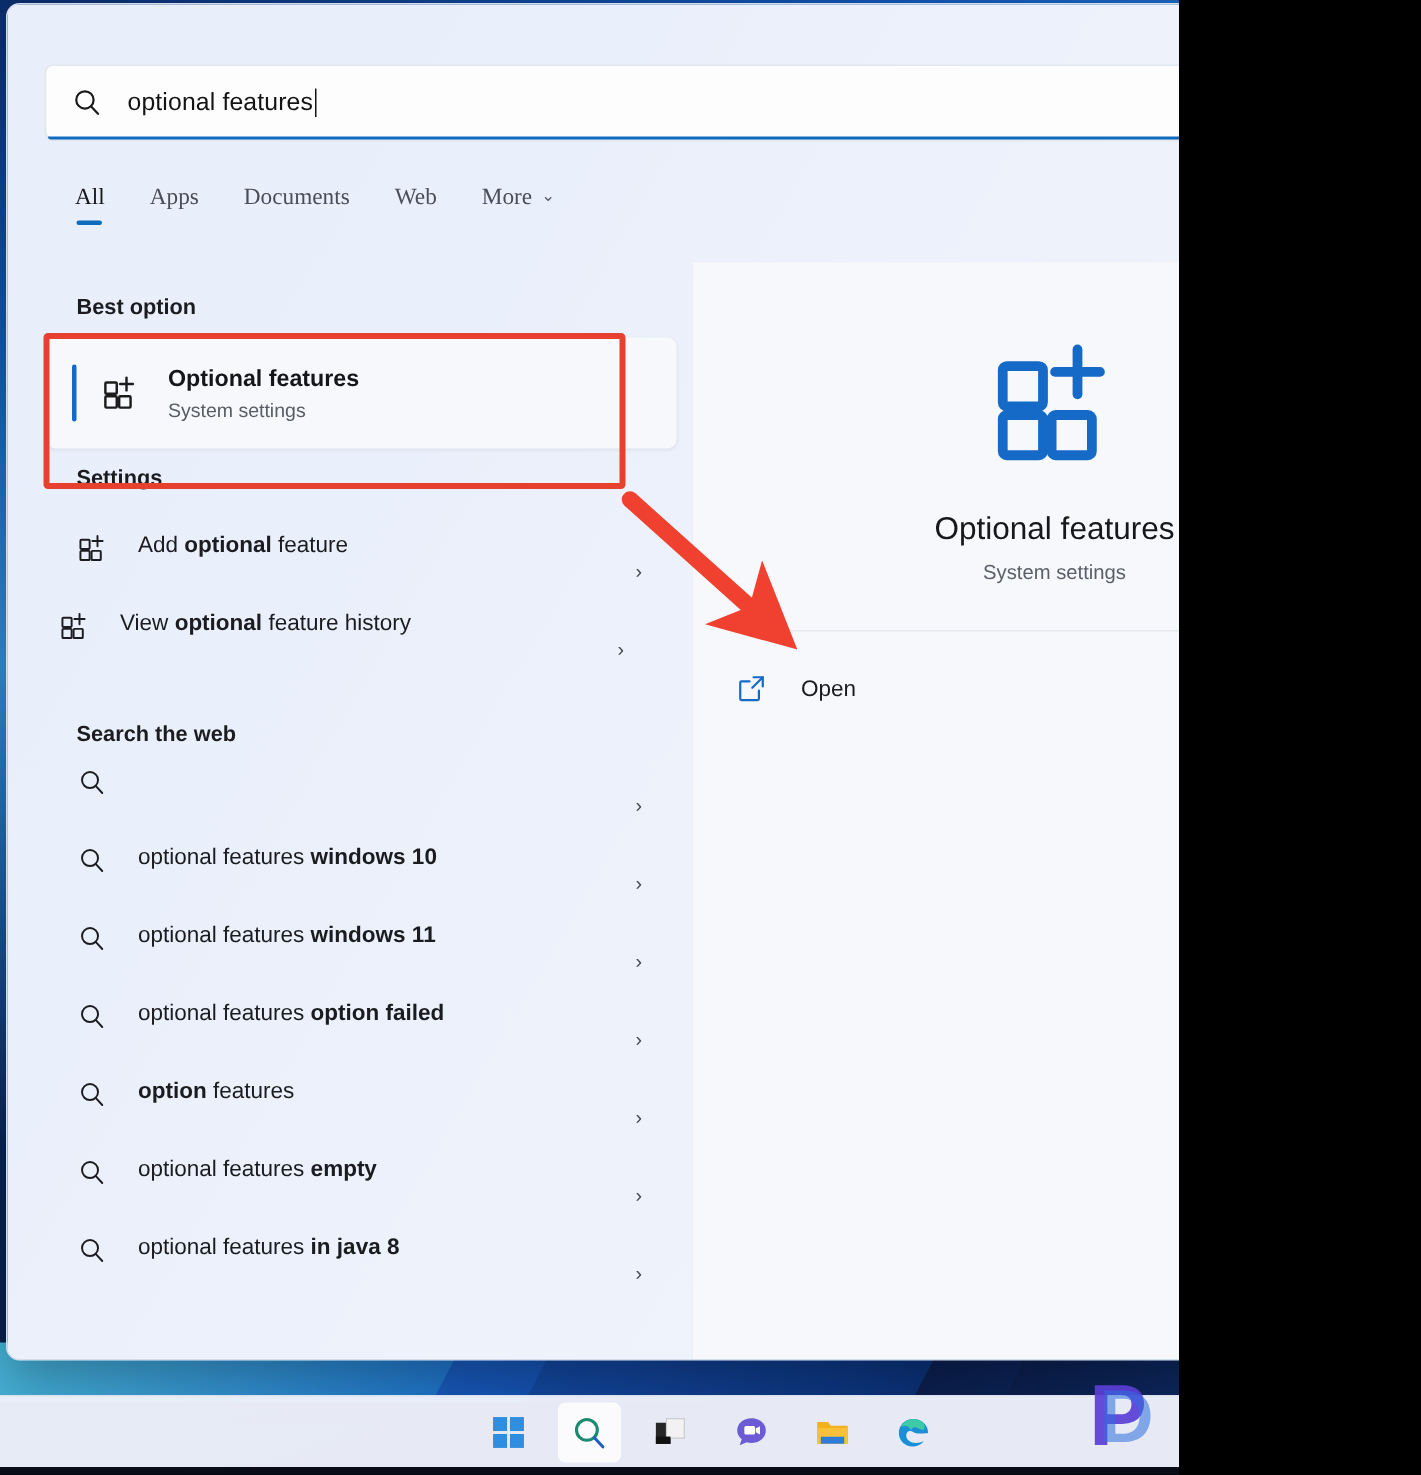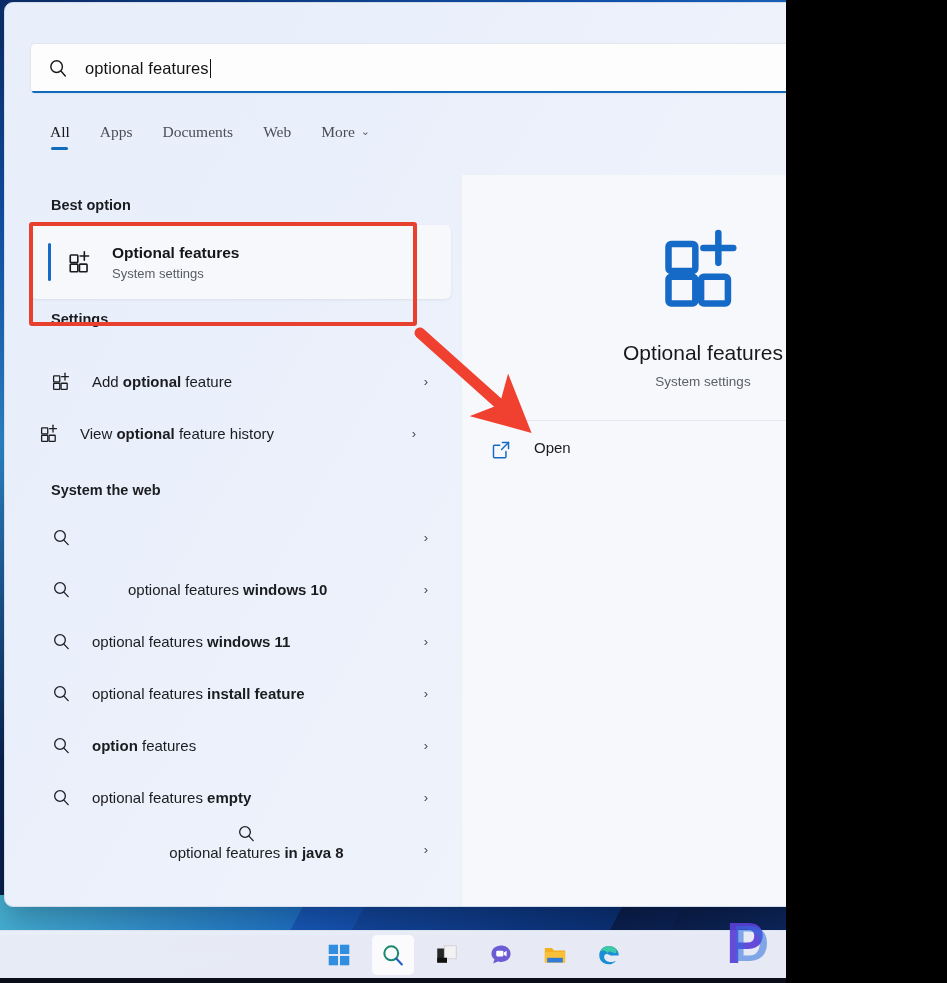--- a/index.html
+++ b/index.html
@@ -128,21 +128,21 @@
     font-size: 15.5px; font-weight: bold; color: #15161a; line-height: 1.25;
   }
   #best-match-card .bm-sub {
     font-size: 13px; color: #585c64; margin-top: 3px;
   }
   
   .row {
     position: relative;
     width: 405px;
     height: 52px;
-    display: flex; align-items: center;
+    display: flex; 
     padding-left: 14px;
     border-radius: 5px;
     cursor: pointer;
   }
   .row .r-icon { width: 21px; height: 21px; flex: none; color: #1c1d21; }
   .row .r-label {
     margin-left: 20px; font-size: 15px; color: #1b1c20; white-space: nowrap;
   }
   .row .r-label b { font-weight: bold; }
   .row .r-label .muted { color: #656a72; font-weight: normal; }
@@ -165,21 +165,21 @@
   }
   #preview-sub {
     margin-top: 9px; text-align: center;
     font-size: 13.5px; color: #5b5f67;
   }
   #preview-divider {
     margin: 31px 26px 0 26px; height: 1px; background: #e4e7ee;
   }
   #open-action {
     margin: 18px 0 0 28px;
-    display: flex; 
+    display: flex; align-items: center;
     width: 200px; height: 40px;
     border-radius: 5px; cursor: pointer;
   }
   #open-action .oa-icon { width: 22px; height: 22px; color: #1569c7; flex: none; }
   #open-action .oa-label { margin-left: 22px; font-size: 15px; color: #1b1c20; }
   
   #hl-box {
     position: absolute; left: 24px; top: 219px;
     width: 388px; height: 104px;
     border: 4px solid #e8402f;
@@ -306,32 +306,32 @@
           <line x1="16" y1="2.6" x2="16" y2="10.4" stroke-linecap="round"></line>
           <line x1="12.1" y1="6.5" x2="19.9" y2="6.5" stroke-linecap="round"></line>
         </svg>
         <div class="r-label">
           <span>View </span><b>optional</b><span> feature history</span>
         </div>
         <span class="r-chev">›</span>
       </div>
 
       <div class="grp" style="top:307px;">
-        <div class="section-head">System the web</div>
+        <div class="section-head">Search the web</div>
       </div>
 
       <div class="row" style="position:absolute; left:32px; top:336px;">
         <svg class="r-icon" viewBox="0 0 24 24" fill="none" stroke="currentColor" stroke-width="1.5">
           <circle cx="10.3" cy="10.3" r="6.1"></circle>
             <line x1="14.8" y1="15" x2="19.6" y2="20.2" stroke-linecap="round"></line>
         </svg>
         <span class="r-chev">›</span>
       </div>
 
-      <div class="row" style="position:absolute; left:32px; top:388px;gap:36px;">
+      <div class="row" style="position:absolute; left:32px; top:388px;">
         <svg class="r-icon" viewBox="0 0 24 24" fill="none" stroke="currentColor" stroke-width="1.5">
           <circle cx="10.3" cy="10.3" r="6.1"></circle>
             <line x1="14.8" y1="15" x2="19.6" y2="20.2" stroke-linecap="round"></line>
         </svg>
         <div class="r-label">
           <span>optional features </span><b>windows 10</b><span></span>
         </div>
         <span class="r-chev">›</span>
       </div>
 
@@ -345,21 +345,21 @@
         </div>
         <span class="r-chev">›</span>
       </div>
 
       <div class="row" style="position:absolute; left:32px; top:492px;">
         <svg class="r-icon" viewBox="0 0 24 24" fill="none" stroke="currentColor" stroke-width="1.5">
           <circle cx="10.3" cy="10.3" r="6.1"></circle>
             <line x1="14.8" y1="15" x2="19.6" y2="20.2" stroke-linecap="round"></line>
         </svg>
         <div class="r-label">
-          <span>optional features </span><b>install feature</b><span></span>
+          <span>optional features </span><b>option failed</b><span></span>
         </div>
         <span class="r-chev">›</span>
       </div>
 
       <div class="row" style="position:absolute; left:32px; top:544px;">
         <svg class="r-icon" viewBox="0 0 24 24" fill="none" stroke="currentColor" stroke-width="1.5">
           <circle cx="10.3" cy="10.3" r="6.1"></circle>
             <line x1="14.8" y1="15" x2="19.6" y2="20.2" stroke-linecap="round"></line>
         </svg>
         <div class="r-label">
@@ -372,21 +372,21 @@
         <svg class="r-icon" viewBox="0 0 24 24" fill="none" stroke="currentColor" stroke-width="1.5">
           <circle cx="10.3" cy="10.3" r="6.1"></circle>
             <line x1="14.8" y1="15" x2="19.6" y2="20.2" stroke-linecap="round"></line>
         </svg>
         <div class="r-label">
           <span>optional features </span><b>empty</b><span></span>
         </div>
         <span class="r-chev">›</span>
       </div>
 
-      <div class="row" style="position:absolute; left:32px; top:648px;flex-direction:column;">
+      <div class="row" style="position:absolute; left:32px; top:648px;">
         <svg class="r-icon" viewBox="0 0 24 24" fill="none" stroke="currentColor" stroke-width="1.5">
           <circle cx="10.3" cy="10.3" r="6.1"></circle>
             <line x1="14.8" y1="15" x2="19.6" y2="20.2" stroke-linecap="round"></line>
         </svg>
         <div class="r-label">
           <span>optional features </span><b>in java 8</b><span></span>
         </div>
         <span class="r-chev">›</span>
       </div>
     </div>

